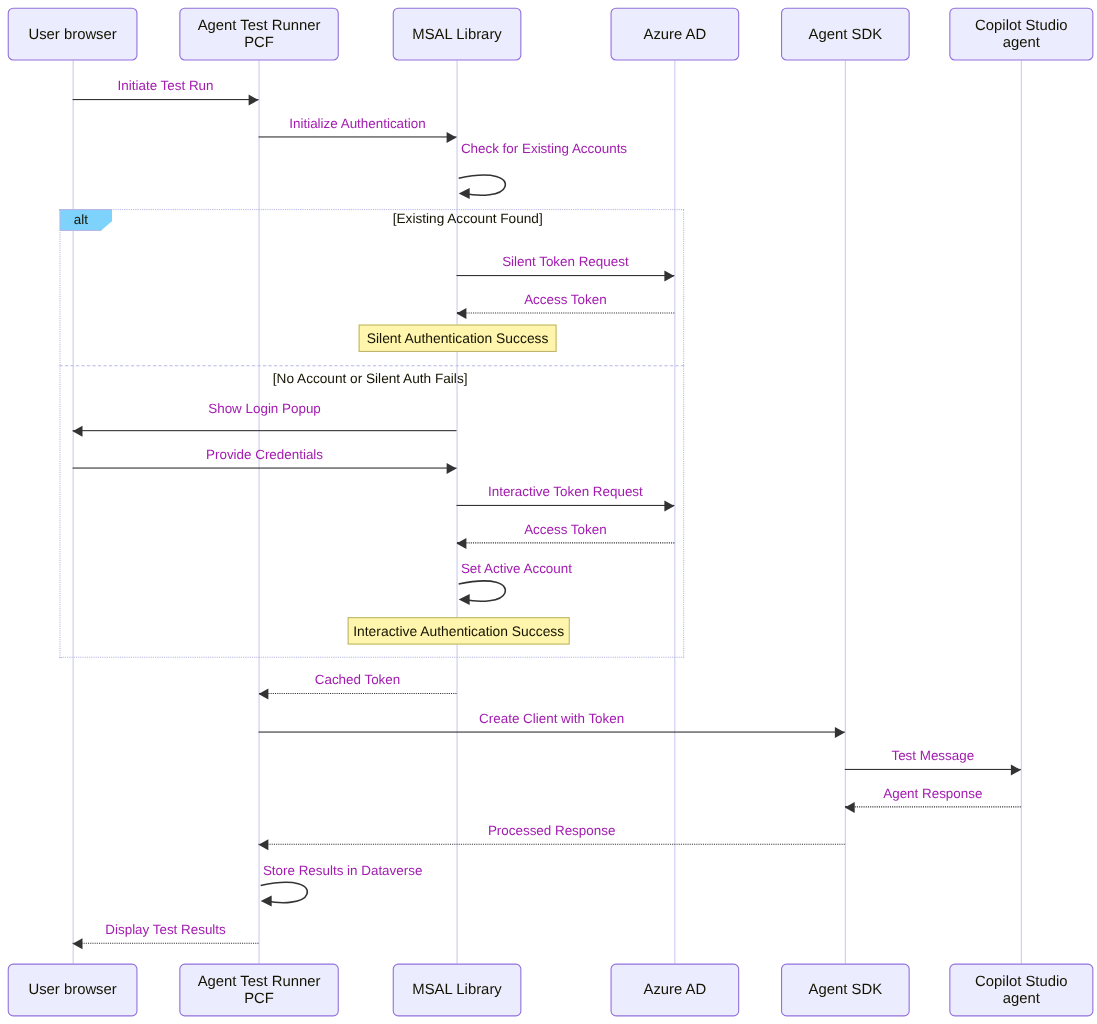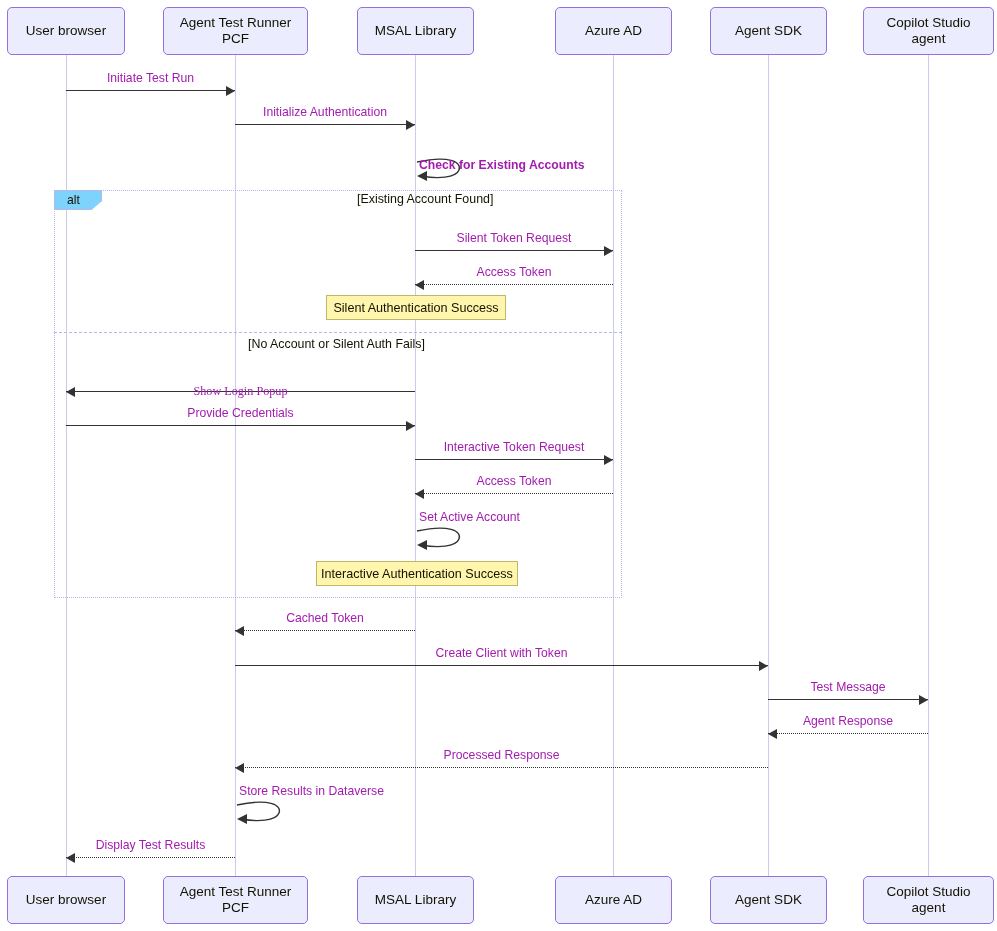--- a/index.html
+++ b/index.html
@@ -148,30 +148,30 @@
     <div class="msg-line" style="left: 66px; top: 90px; width: 169px;"></div>
     <div class="arrowhead right" style="left: 226px; top: 86px;"></div>
     <div class="msg-label" style="left: 66px; top: 71px; width: 169px;">Initiate Test Run</div>
     <div class="msg-line" style="left: 235px; top: 124px; width: 180px;"></div>
     <div class="arrowhead right" style="left: 406px; top: 120px;"></div>
     <div class="msg-label" style="left: 235px; top: 105px; width: 180px;">Initialize Authentication</div>
     <svg class="selfloop" width="50" height="28" style="left: 415px; top: 156px;">
       <path d="M2,6 C34,-1 47,6 44,14 C41,22 22,23 7,20" fill="none" stroke="#333333" stroke-width="1.4"></path>
       <path d="M12,15 L2,20 L12,25 Z" fill="#333333"></path>
     </svg>
-    <div class="msg-label" style="left: 419px; top: 158px; font-weight: bold;">Check for Existing Accounts</div>
+    <div class="msg-label" style="left: 419px; top: 128px;">Check for Existing Accounts</div>
     <div class="msg-line" style="left: 415px; top: 250px; width: 198px;"></div>
     <div class="arrowhead right" style="left: 604px; top: 246px;"></div>
     <div class="msg-label" style="left: 415px; top: 231px; width: 198px;">Silent Token Request</div>
     <div class="msg-line dotted" style="left: 415px; top: 284px; width: 198px;"></div>
     <div class="arrowhead left" style="left: 415px; top: 280px;"></div>
     <div class="msg-label" style="left: 415px; top: 265px; width: 198px;">Access Token</div>
     <div class="msg-line" style="left: 66px; top: 391px; width: 349px;"></div>
     <div class="arrowhead left" style="left: 66px; top: 387px;"></div>
-    <div class="msg-label" style="left: 66px; top: 384px; width: 349px; font-family: Liberation Serif, serif;">Show Login Popup</div>
+    <div class="msg-label" style="left: 66px; top: 364px; width: 349px;">Show Login Popup</div>
     <div class="msg-line" style="left: 66px; top: 425px; width: 349px;"></div>
     <div class="arrowhead right" style="left: 406px; top: 421px;"></div>
     <div class="msg-label" style="left: 66px; top: 406px; width: 349px;">Provide Credentials</div>
     <div class="msg-line" style="left: 415px; top: 459px; width: 198px;"></div>
     <div class="arrowhead right" style="left: 604px; top: 455px;"></div>
     <div class="msg-label" style="left: 415px; top: 440px; width: 198px;">Interactive Token Request</div>
     <div class="msg-line dotted" style="left: 415px; top: 493px; width: 198px;"></div>
     <div class="arrowhead left" style="left: 415px; top: 489px;"></div>
     <div class="msg-label" style="left: 415px; top: 474px; width: 198px;">Access Token</div>
     <svg class="selfloop" width="50" height="28" style="left: 415px; top: 525px;">

